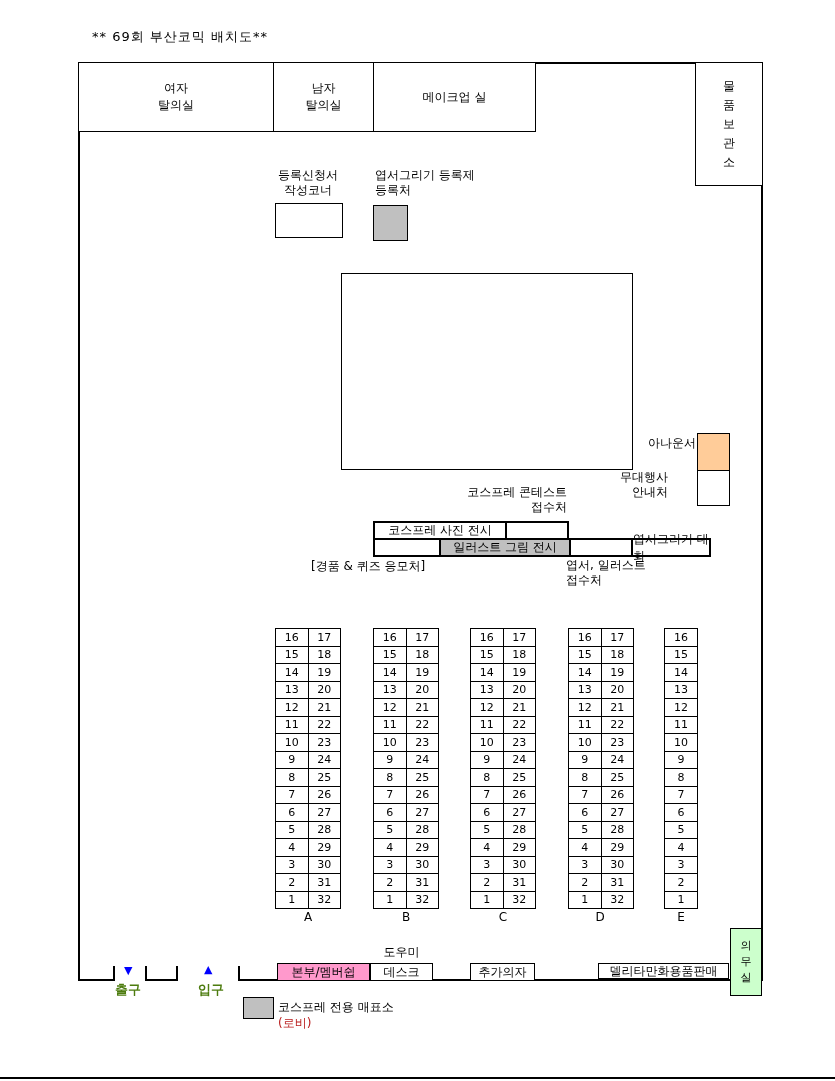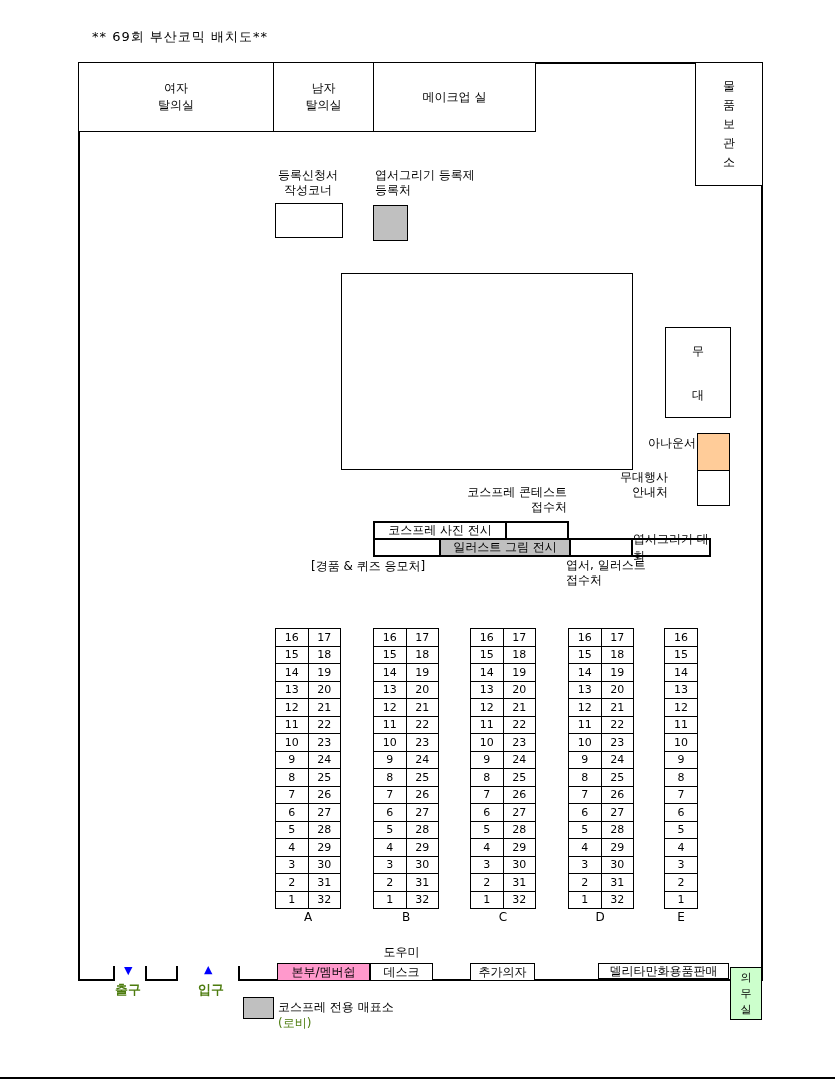--- a/index.html
+++ b/index.html
@@ -22,21 +22,21 @@
   .bar-cell{display:flex;align-items:center;justify-content:center;font-size:12px;box-sizing:border-box;}
   .bar-cell + .bar-cell{border-left:2px solid #000;}
   .seat-table{position:absolute;border:1px solid #000;background:#fff;box-sizing:border-box;
               display:flex;flex-direction:column;}
   .seat-row{display:flex;flex:1;border-bottom:1px solid #000;}
   .seat-row:last-child{border-bottom:none;}
   .seat-cell{flex:1;display:flex;align-items:center;justify-content:center;font-size:11px;}
   .seat-cell + .seat-cell{border-left:1px solid #000;}
   .blue{color:#4d7c0f;font-weight:bold;}
   .arrow{position:absolute;font-size:11px;color:#0000FF;}
-  .graytext{color:#4d7c0f;}
+  .graytext{color:#b91c1c;}
   .title{position:absolute;font-size:13px;letter-spacing:1px;font-weight:400;}
 </style>
 </head>
 <body>
 
 <div id="page">
 
   <div class="title" style="left:92px;top:28px;">**  69회 부산코믹 배치도**</div>
 
   <div class="wall" style="left:78px;top:62px;width:2px;height:919px;"></div>
@@ -61,23 +61,20 @@
 
   <div class="label center" style="left:268px;top:168px;width:80px;">등록신청서
 작성코너</div>
   <div class="box" style="left:275px;top:203px;width:68px;height:35px;"></div>
   <div class="label" style="left:375px;top:168px;width:110px;">엽서그리기 등록제
 등록처</div>
   <div class="box gray-fill" style="left:373px;top:205px;width:35px;height:36px;"></div>
 
   <div class="box" style="left:341px;top:273px;width:292px;height:197px;"></div>
 
-  <div class="box vtext" style="left:665px;top:327px;width:66px;height:91px;">
-    <span style="line-height:44px;">무대</span>
-  </div>
   <div class="label right" style="left:636px;top:436px;width:60px;">아나운서</div>
   <div class="box orange-fill" style="left:697px;top:433px;width:33px;height:38px;"></div>
   <div class="label right" style="left:604px;top:470px;width:64px;">무대행사
 안내처</div>
   <div class="box" style="left:697px;top:470px;width:33px;height:36px;"></div>
 
   <div class="label right" style="left:440px;top:485px;width:127px;">코스프레 콘테스트
 접수처</div>
 
   <div class="bar" style="left:373px;top:521px;width:196px;height:19px;">
@@ -414,21 +411,21 @@
   <div class="label center" style="left:391px;top:910px;width:30px;">B</div>
   <div class="label center" style="left:488px;top:910px;width:30px;">C</div>
   <div class="label center" style="left:585px;top:910px;width:30px;">D</div>
   <div class="label center" style="left:666px;top:910px;width:30px;">E</div>
 
   <div class="box pink-fill room" style="left:277px;top:963px;width:93px;height:18px;font-size:12px;">본부/멤버쉽</div>
   <div class="label center" style="left:370px;top:945px;width:63px;">도우미</div>
   <div class="box room" style="left:370px;top:963px;width:63px;height:18px;font-size:12px;">데스크</div>
   <div class="box room" style="left:470px;top:963px;width:65px;height:18px;font-size:12px;">추가의자</div>
   <div class="box room" style="left:598px;top:963px;width:131px;height:16px;font-size:12px;">델리타만화용품판매</div>
-  <div class="box green-fill vtext" style="left:730px;top:928px;width:32px;height:53px;margin-top:39px;">
+  <div class="box green-fill vtext" style="left:730px;top:928px;width:32px;height:68px;">
     <span style="line-height:16px;font-size:11px;">의무실</span>
   </div>
 
   <div class="arrow" style="left:124px;top:964px;">▼</div>
   <div class="label blue center" style="left:108px;top:982px;width:40px;font-size:13px;">출구</div>
   <div class="arrow" style="left:204px;top:963px;">▲</div>
   <div class="label blue center" style="left:191px;top:982px;width:40px;font-size:13px;">입구</div>
 
   <div class="box gray-fill" style="left:243px;top:997px;width:31px;height:22px;"></div>
   <div class="label" style="left:278px;top:1000px;">코스프레 전용 매표소</div>

